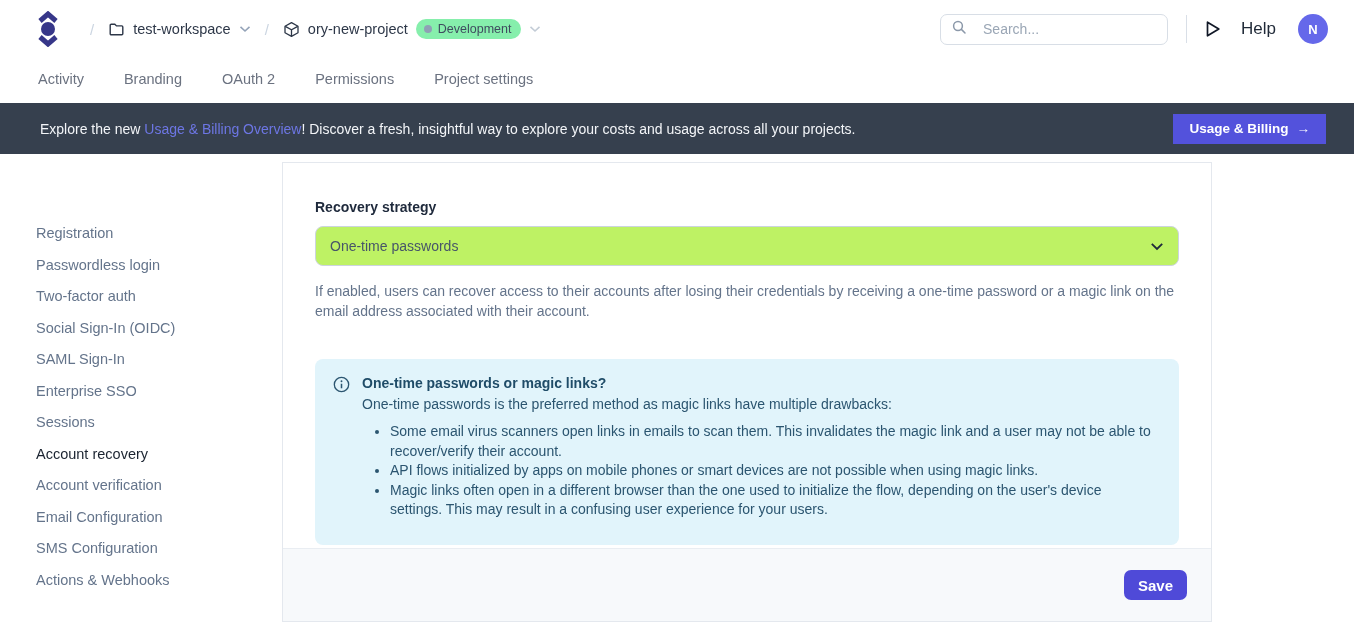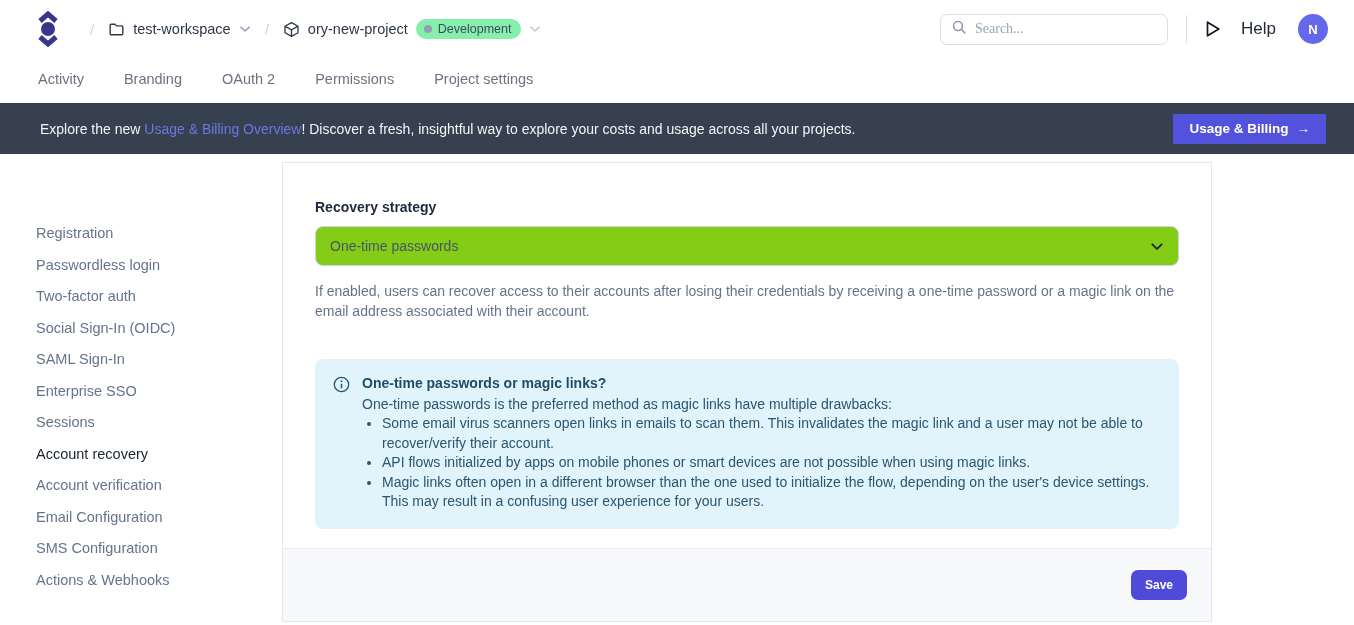--- a/index.html
+++ b/index.html
@@ -12,22 +12,22 @@
   .logo { width:24px; height:36px; display:flex; align-items:center; margin-right:16px; }
   .crumb-sep { color:#cbd5e1; font-size:15px; margin:0 14px; }
   .crumb { display:flex; align-items:center; gap:8px; background:none; border:none; cursor:pointer;
     font-family:inherit; font-size:14.5px; font-weight:500; color:#2d3748; }
   .crumb svg { display:block; }
   .chev { color:#94a3b8; }
   .env-badge { display:inline-flex; align-items:center; gap:6px; background:#86efac; color:#3f4c5f;
     font-size:12.5px; font-weight:400; border-radius:10px; padding:3px 10px 3px 8px; }
   .env-dot { width:8px; height:8px; border-radius:50%; background:#8fa0b5; }
   .topbar-spacer { flex:1; }
-  .search-box { display:flex; align-items:center; gap:8px; width:228px; height:31px;
-    border:1px solid #d8dee6; border-radius:7px; padding:0 10px; color:#94a3b8;font-family:Liberation Serif, serif; }
+  .search-box { display:flex; align-items:center; gap:16px; width:228px; height:31px;
+    border:1px solid #d8dee6; border-radius:7px; padding:0 10px; color:#94a3b8; }
   .search-box input { border:none; outline:none; flex:1; font-family:inherit; font-size:14px; color:#334155; min-width:0; }
   .search-box input::placeholder { color:#9aa6b5; }
   .v-divider { width:1px; height:28px; background:#d9dfe7; margin:0 18px; }
   .icon-btn { background:none; border:none; cursor:pointer; display:flex; align-items:center; color:#111827; }
   .help-btn { background:none; border:none; cursor:pointer; font-family:inherit; font-size:17px; color:#1f2937; margin:0 22px 0 20px; }
   .avatar { width:30px; height:30px; border-radius:50%; background:#6568ea; color:#fff; font-size:13px;
     font-weight:600; display:flex; align-items:center; justify-content:center; border:none; cursor:pointer; }
 
   
   .tabs { height:45px; display:flex; align-items:stretch; gap:36px; padding:0 36px; background:#fff; flex-shrink:0; }
@@ -47,37 +47,37 @@
   .content { flex:1; display:flex; background:#fff; }
   .sidebar { width:282px; flex-shrink:0; padding:64px 0 0 36px; }
   .side-item { display:block; background:none; border:none; cursor:pointer; font-family:inherit; text-align:center;
     font-size:14.5px; color:#64748b; height:31.5px; line-height:31.5px; padding:0; white-space:nowrap; }
   .side-item.active { color:#1a2330; font-weight:500; }
 
   .card { width:930px; margin-top:8px; border:1px solid #e4e8ee; border-radius:0; background:#fff;
     display:flex; flex-direction:column; height:460px; overflow:hidden; }
   .card-body { flex:1; padding:36px 32px 0 32px; }
   .field-label { display:block; font-size:14px; font-weight:700; color:#1e293b; }
-  .select { margin-top:11px; height:40px; border:1px solid #ccd4de; border-radius:8px; background:#84cc16;
+  .select { margin-top:11px; height:40px; border:1px solid #ccd4de; border-radius:8px; background:#bef264;
     display:flex; align-items:center; padding:0 14px; cursor:pointer; }
   .select-value { font-size:14px; color:#475569; flex:1; text-align:left; }
   .desc { margin-top:15px; font-size:14px; line-height:20px; color:#64748b; }
 
   .infobox { margin-top:38px; background:#e1f4fb; border-radius:8px; padding:15px 20px 17px 18px;
     display:flex; gap:12px; }
   .infobox .ibody { font-size:14px; line-height:19.5px; color:#2b5570; }
   .info-title { font-weight:700; color:#1f4c68; }
   .info-intro { margin-top:1px; }
-  .infobox ul { margin:0; padding-left:20px; }
+  .infobox ul { margin:8px; padding-left:20px; }
   .infobox li { margin:0; }
 
   .card-footer { height:73px; background:#f7f9fb; border-top:1px solid #e9edf2; display:flex;
     align-items:center; justify-content:flex-end; padding:0 24px; }
   .save-btn { background:#4f4ad8; color:#fff; border:none; border-radius:7px; height:30px; min-width:56px;
-    padding:0 14px; font-family:inherit; font-size:12px; font-weight:700; cursor:pointer; }
+    padding:0 14px; font-family:inherit; font-size:15px; font-weight:700; cursor:pointer; }
 </style>
 </head>
 <body>
 
 <div class="page">
 
   <header class="topbar">
     <span class="logo">
       <svg width="24" height="36" viewBox="0 0 24 36" fill="none">
         <path d="M4 10 L12 3 L20 10" stroke="#373789" stroke-width="5" fill="none"></path>

